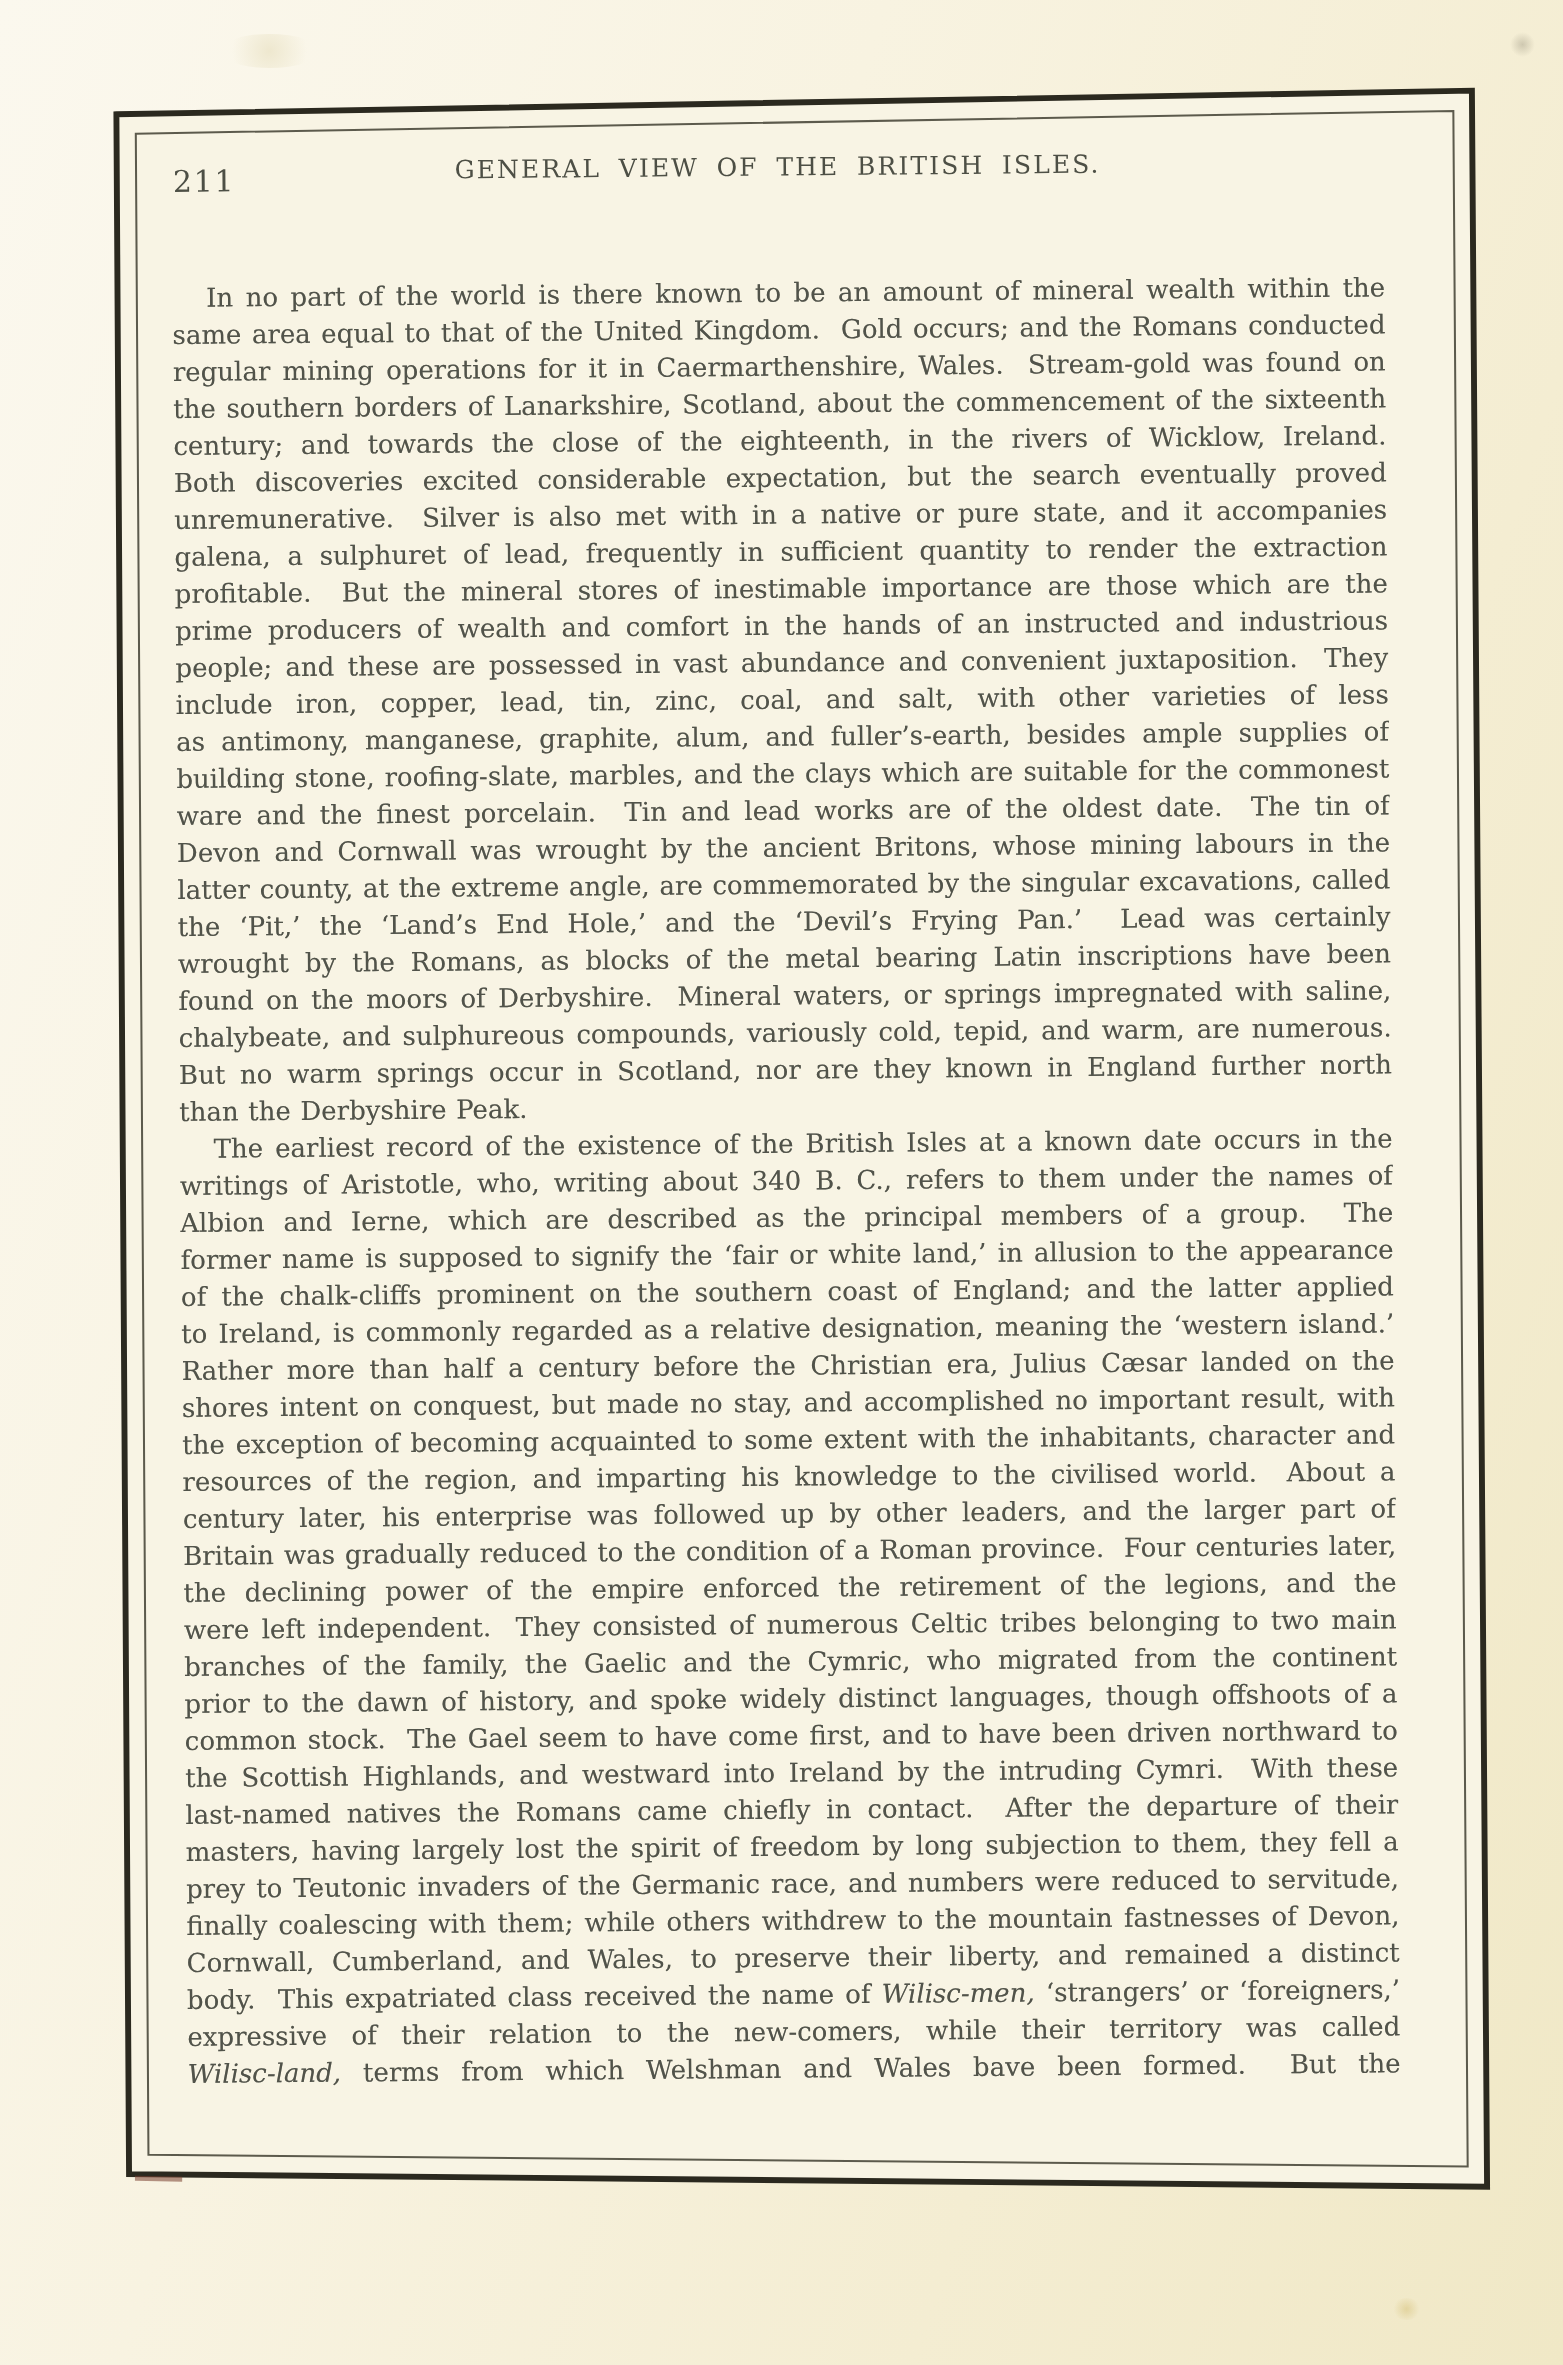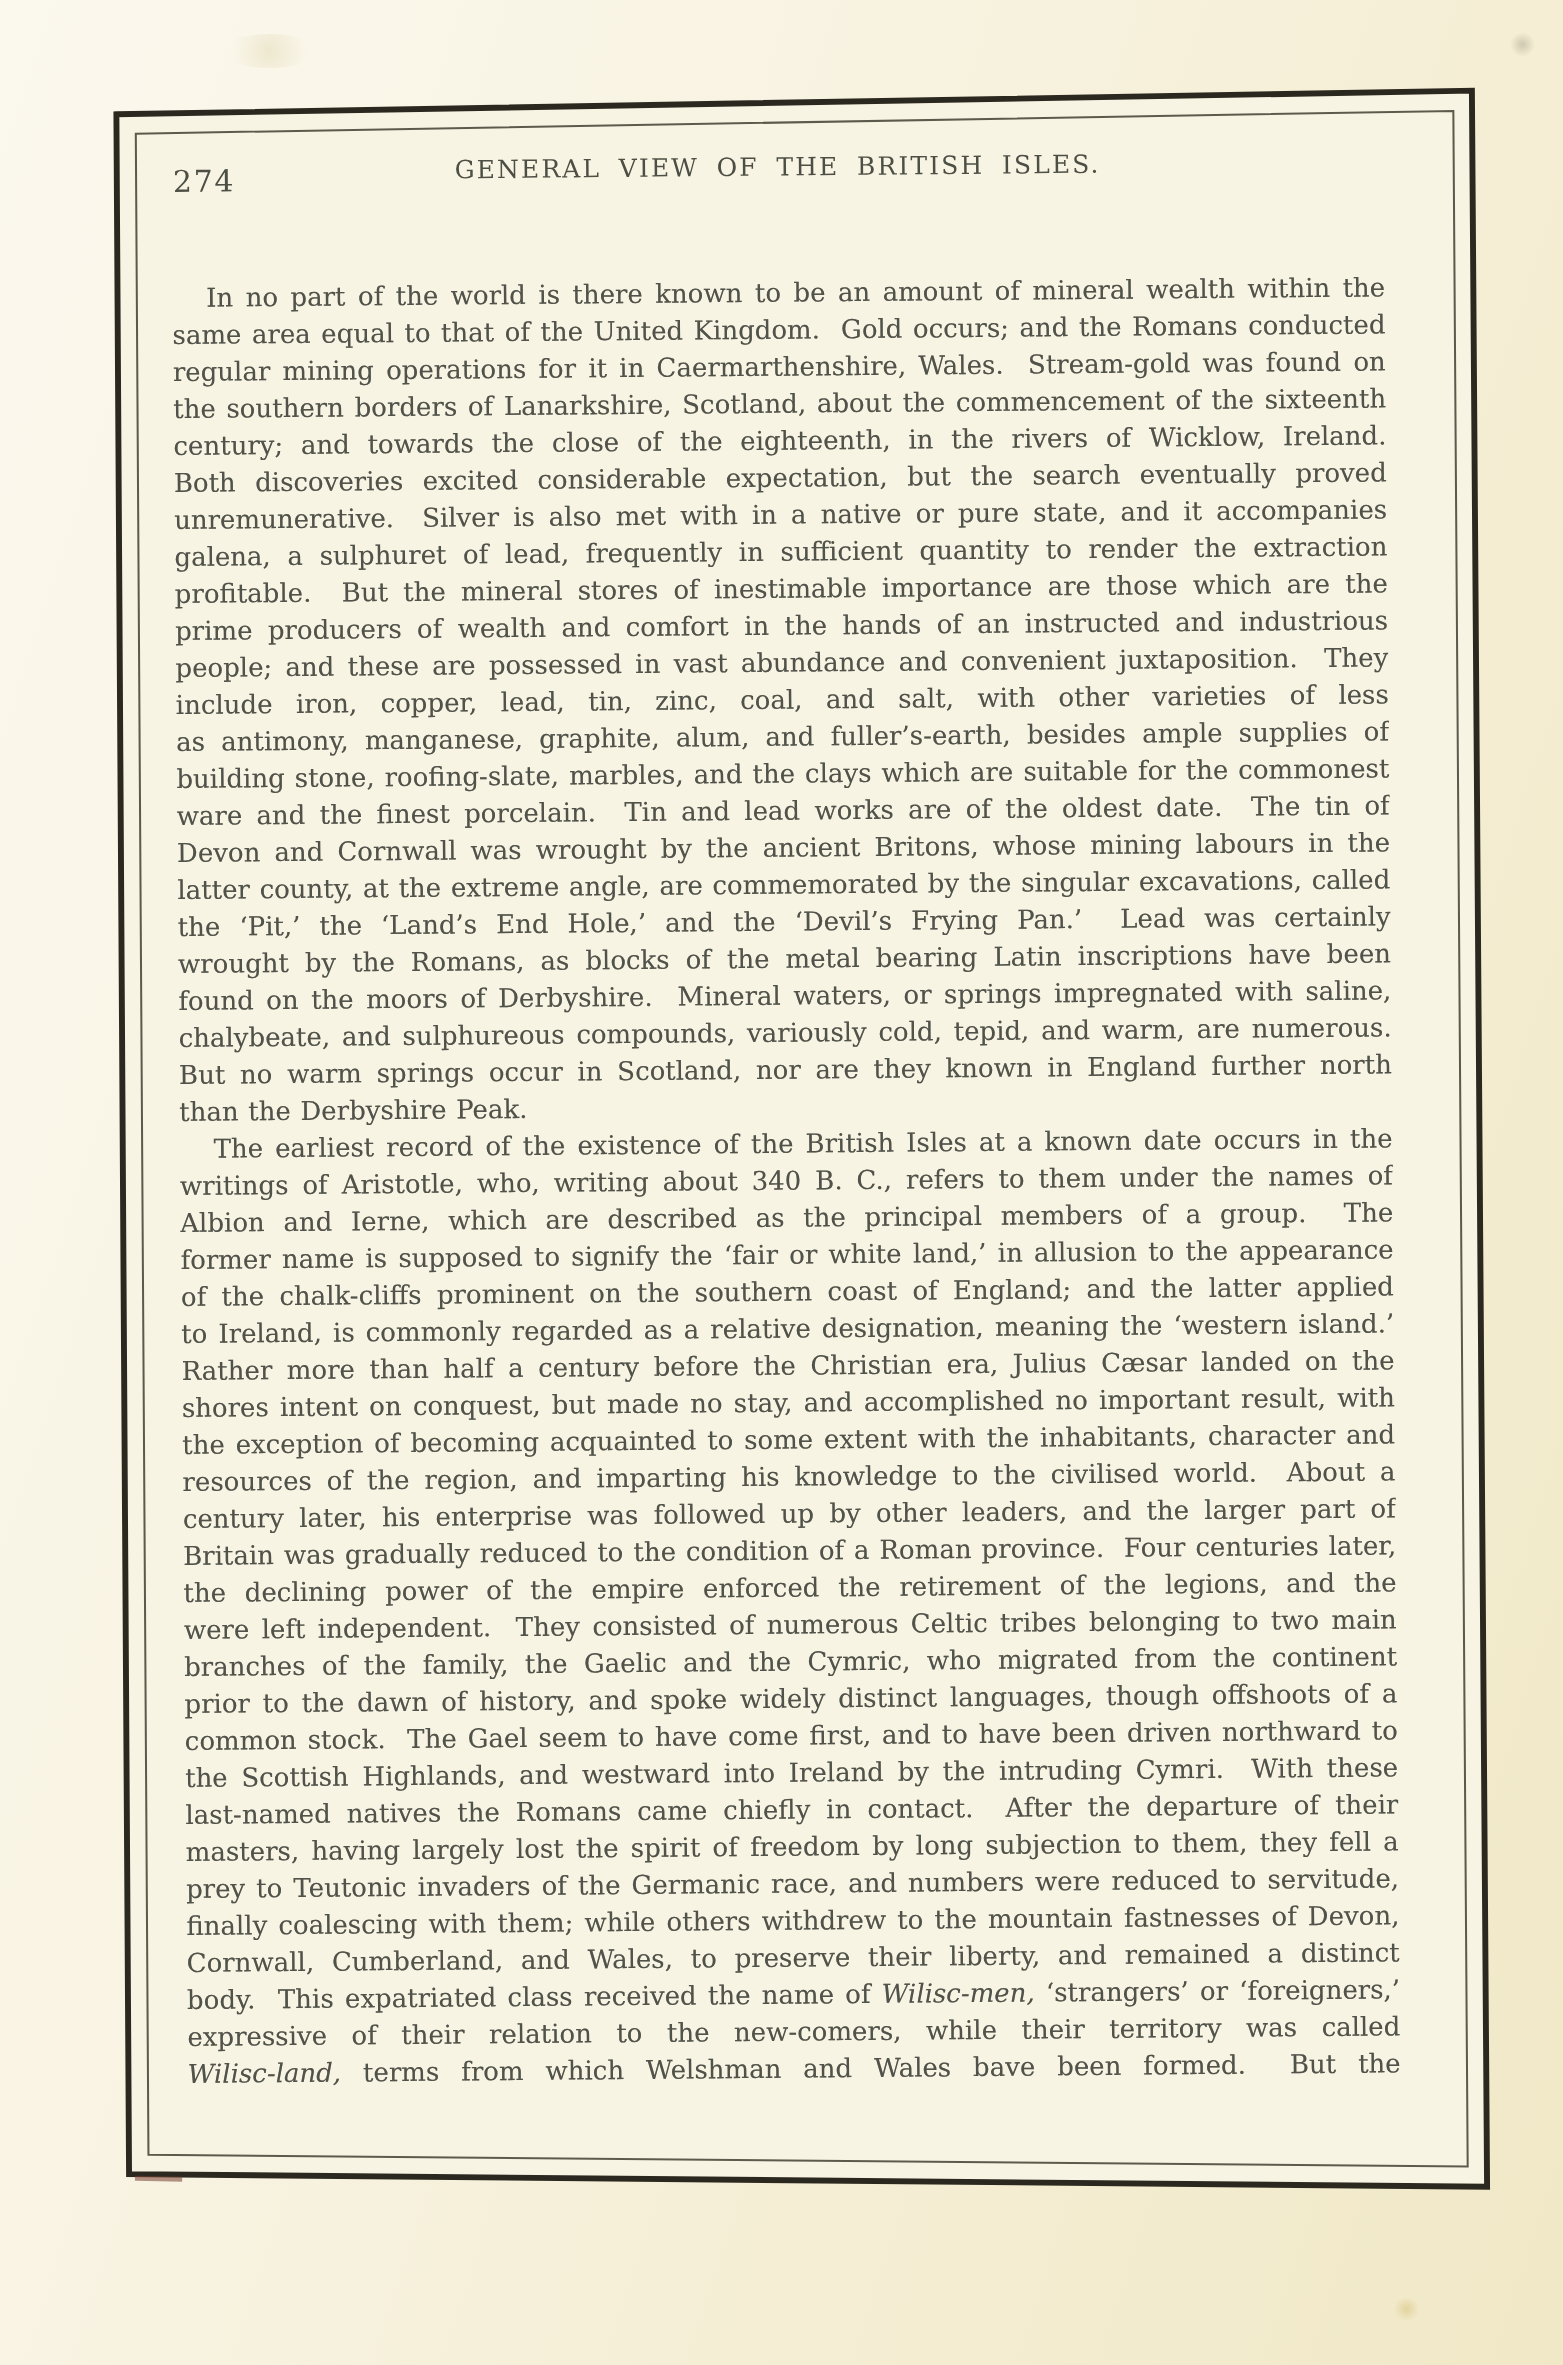--- a/index.html
+++ b/index.html
@@ -55,21 +55,21 @@
   <polygon points="161,158 1723,131 1740,2568 176,2554" fill="none" stroke="#5c5a4c" stroke-width="2.4"></polygon>
   <line x1="160" y1="2582" x2="216" y2="2583" stroke="#7a4030" stroke-width="6" opacity="0.55"></line>
 </svg>
 
 <div class="stain smudge-top-right"></div>
 <div class="stain spot-bottom-right"></div>
 <div class="stain smudge-top-left"></div>
 
 <div class="sheet">
   <div class="header-row">
-    <span class="pagenum">274</span>
+    <span class="pagenum">211</span>
     <div class="running-title">GENERAL VIEW OF THE BRITISH ISLES.</div>
   </div>
   <div class="body-text">
       <div class="pline first"><span>In no part of the world is there known to be an amount of mineral wealth within the</span></div>
       <div class="pline"><span>same area equal to that of the United Kingdom.&nbsp; Gold occurs; and the Romans conducted</span></div>
       <div class="pline"><span>regular mining operations for it in Caermarthenshire, Wales.&nbsp; Stream-gold was found on</span></div>
       <div class="pline"><span>the southern borders of Lanarkshire, Scotland, about the commencement of the sixteenth</span></div>
       <div class="pline"><span>century; and towards the close of the eighteenth, in the rivers of Wicklow, Ireland.</span></div>
       <div class="pline"><span>Both discoveries excited considerable expectation, but the search eventually proved</span></div>
       <div class="pline"><span>unremunerative.&nbsp; Silver is also met with in a native or pure state, and it accompanies</span></div>

